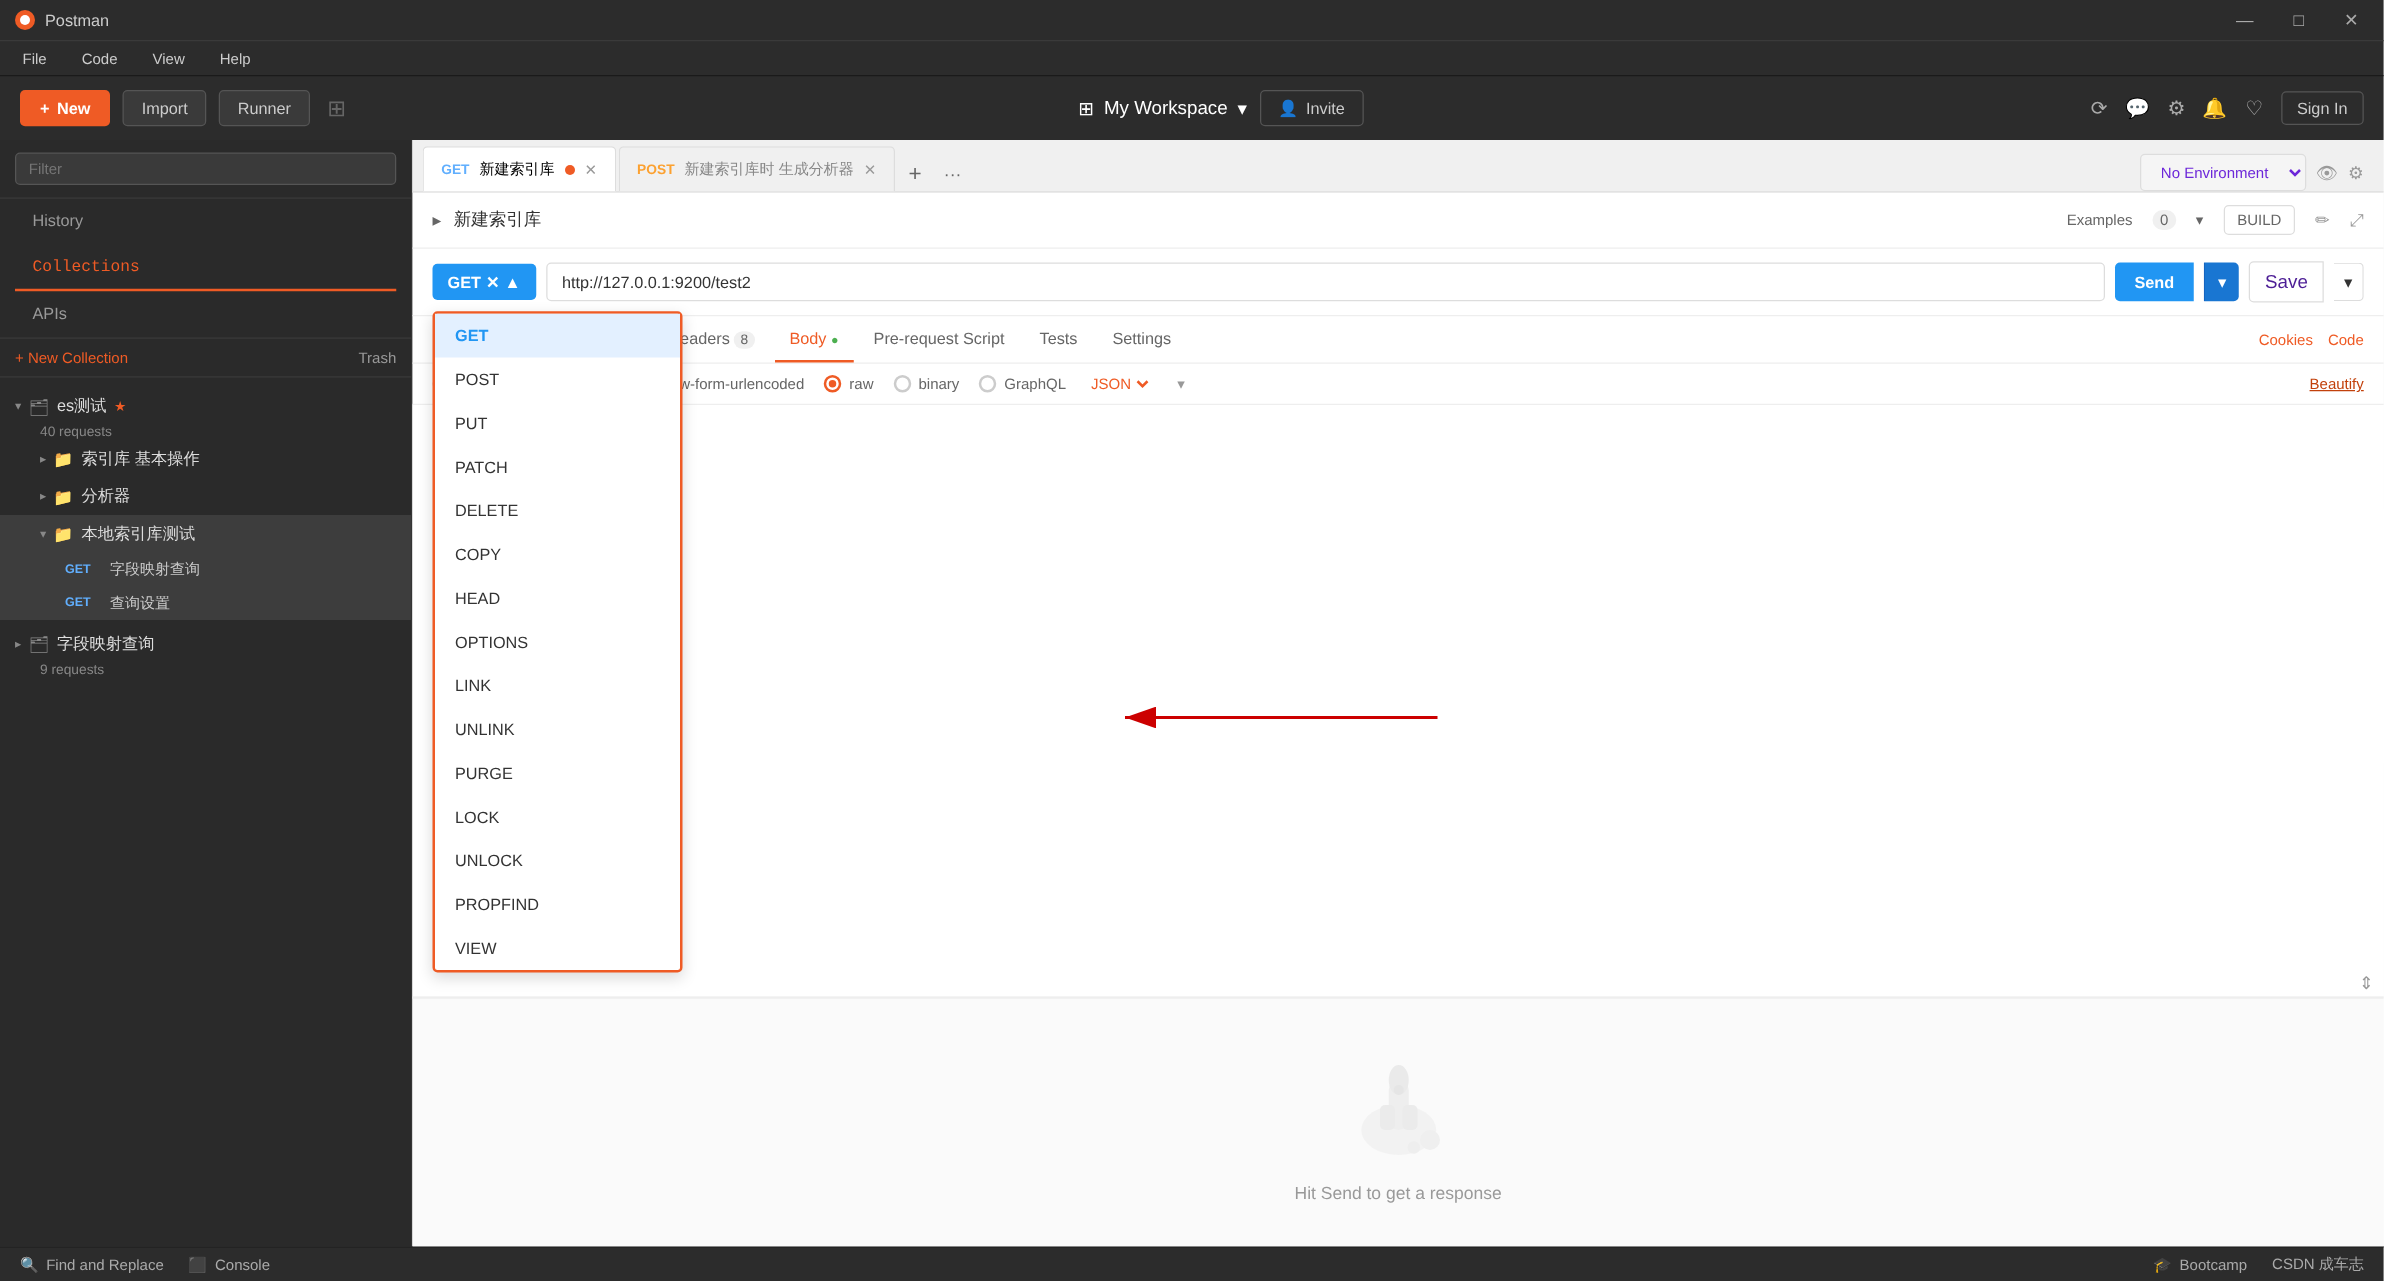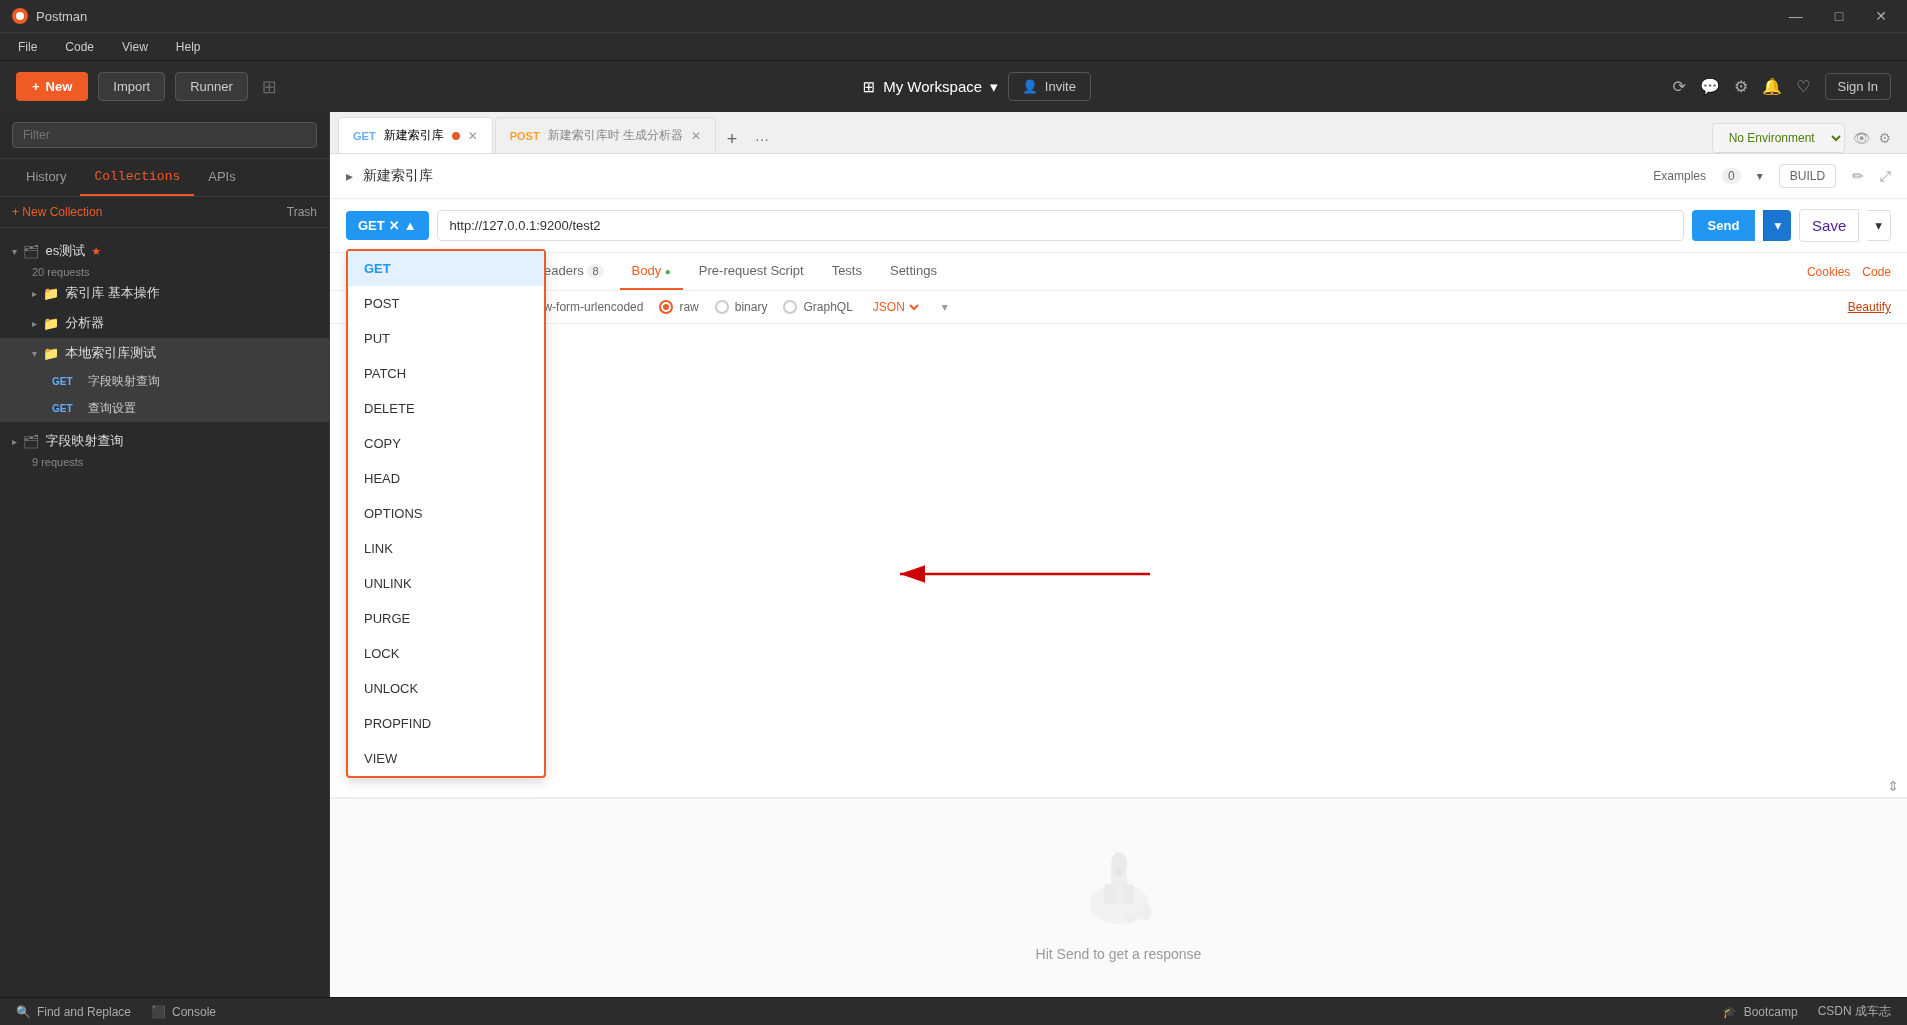--- a/index.html
+++ b/index.html
@@ -137,20 +137,21 @@
       border: 1px solid #555;
       border-radius: 4px;
       padding: 5px 10px;
       color: #ccc;
       font-size: 12px;
     }
     .sidebar-tabs {
       display: flex;
       border-bottom: 1px solid #3a3a3a;
       padding: 0 12px;
+      flex-direction: column;
     }
     .sidebar-tab {
       padding: 10px 14px;
       color: #999;
       font-size: 13px;
       cursor: pointer;
       border-bottom: 2px solid transparent;
     }
     .sidebar-tab.active {
       color: #ef5b25;
@@ -531,21 +532,21 @@
       color: #999;
       font-size: 14px;
       cursor: ns-resize;
     }
 
     .no-env-select {
       background: #f5f5f5;
       border: 1px solid #ddd;
       padding: 6px 12px;
       font-size: 12px;
-      color: #4d7c0f;
+      color: #6d28d9;
       border-radius: 4px;
       cursor: pointer;
     }
   </style>
 </head>
 <body>
 
 <div class="titlebar">
   <div class="titlebar-left">
     <div class="titlebar-logo">
@@ -617,21 +618,21 @@
     </div>
     <div class="sidebar-content">
 
       <div class="collection-group">
         <div class="collection-header">
           <span class="chevron">▾</span>
           <span class="folder-icon">🗂</span>
           <span class="collection-name">es测试</span>
           <span class="star-icon">★</span>
         </div>
-        <div class="collection-meta">20 requests</div>
+        <div class="collection-meta">40 requests</div>
 
         <div style="padding-left: 20px;">
           <div class="collection-header">
             <span class="chevron">▸</span>
             <span class="folder-icon">📁</span>
             <span class="collection-name">索引库 基本操作</span>
           </div>
         </div>
 
         <div style="padding-left: 20px;">

